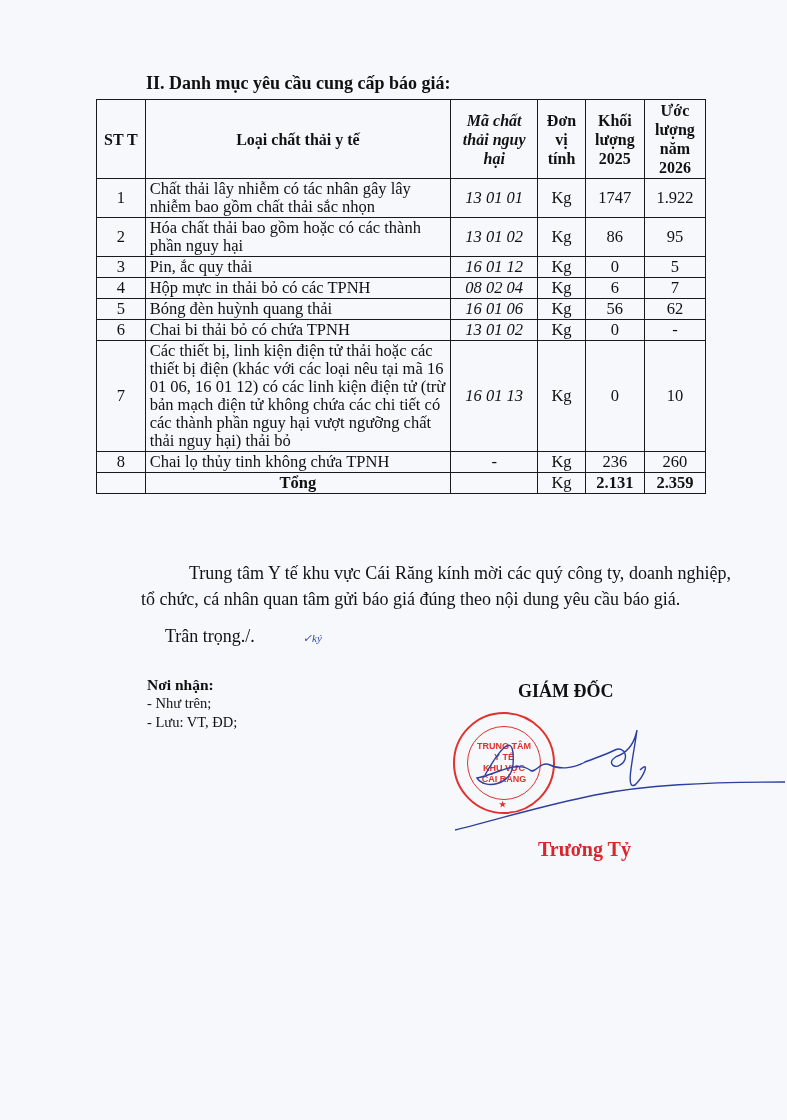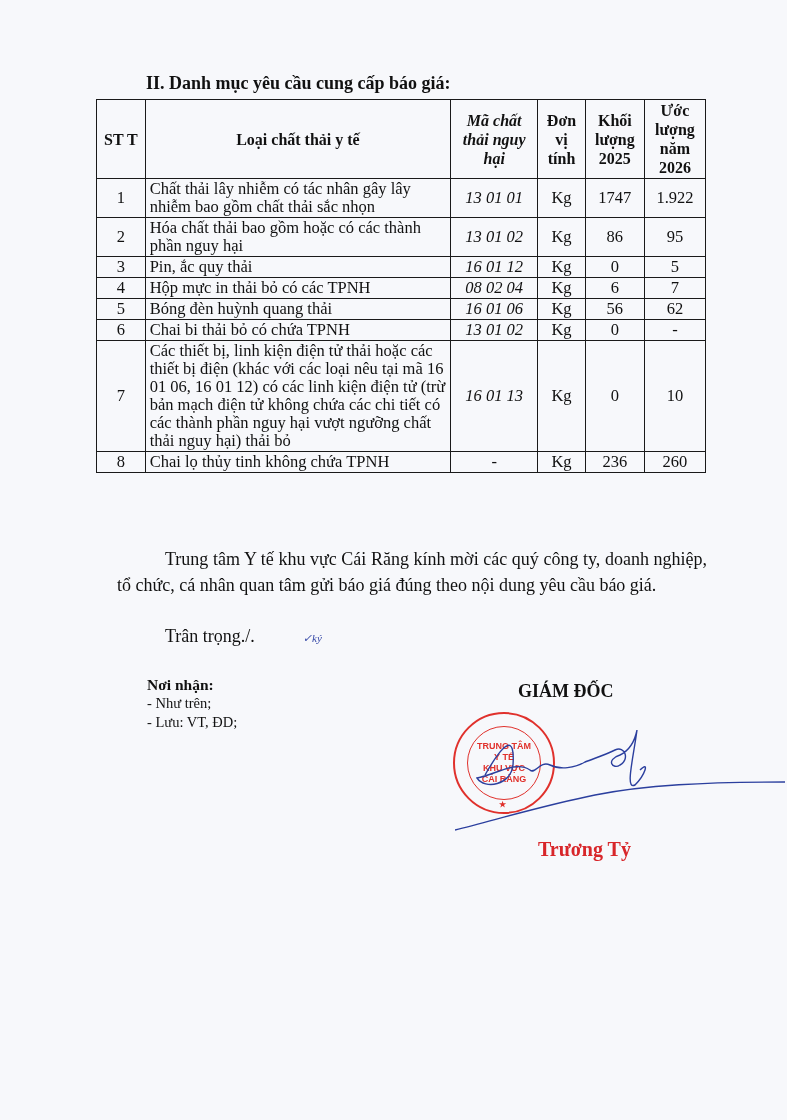--- a/index.html
+++ b/index.html
@@ -28,21 +28,21 @@
     .c-code { width: 75px; text-align: center; font-style: italic; }
     .c-unit { width: 37px; text-align: center; }
     .c-q25 { width: 48px; text-align: center; }
     .c-q26 { width: 50px; text-align: center; }
     td.bold { font-weight: bold; }
     .head-row { height: 77px; }
     .para {
       position: absolute; left: 117px; width: 590px;
       font-size: 18px; line-height: 26px; text-align: justify;
     }
-    .p1 { top: 546px; text-indent: 48px; }
+    .p1 { top: 560px; text-indent: 48px; margin-left: 24px; }
     .closing { position: absolute; left: 165px; top: 626px; font-size: 18px; }
     .tick { color: #3346a6; font-size: 11px; font-style: italic; margin-left: 48px; }
     .recipients { position: absolute; left: 147px; top: 675px; font-size: 14.5px; line-height: 19px; }
     .recipients .rtitle { font-weight: bold; font-size: 15.5px; }
     .director { position: absolute; left: 518px; top: 681px; font-size: 18px; font-weight: bold; }
     .seal {
       position: absolute; left: 453px; top: 712px; width: 102px; height: 102px;
       border-radius: 50%; border: 2.5px solid #e0312c; box-sizing: border-box;
     }
     .seal-inner {
@@ -130,20 +130,28 @@
       <td class="c-q26">10</td>
     </tr>
     <tr>
       <td class="c-stt">8</td>
       <td class="c-name">Chai lọ thủy tinh không chứa TPNH</td>
       <td class="c-code">-</td>
       <td class="c-unit">Kg</td>
       <td class="c-q25">236</td>
       <td class="c-q26">260</td>
     </tr>
+    <tr>
+      <td class="c-stt"></td>
+      <td class="c-name bold" style="text-align:center">Tổng</td>
+      <td class="c-code"></td>
+      <td class="c-unit">Kg</td>
+      <td class="c-q25 bold">2.131</td>
+      <td class="c-q26 bold">2.359</td>
+    </tr>
   </tbody>
 </table>
 
 <div class="para p1">Trung tâm Y tế khu vực Cái Răng kính mời các quý công ty, doanh nghiệp, tổ chức, cá nhân quan tâm gửi báo giá đúng theo nội dung yêu cầu báo giá.</div>
 
 <div class="closing">
   <span>Trân trọng./.</span><span class="tick">✓ký</span>
 </div>
 
 <div class="recipients">

